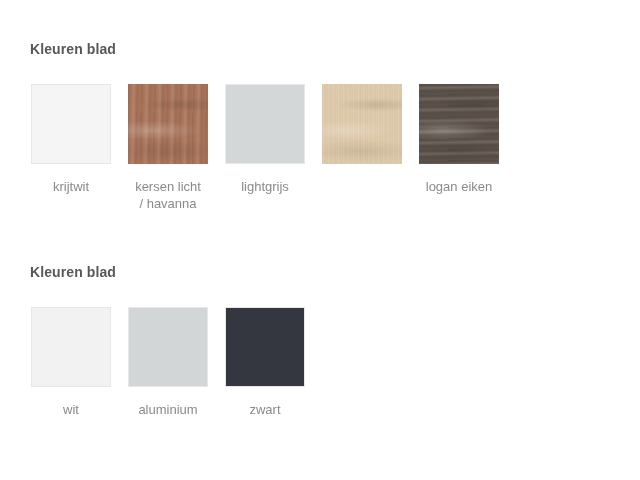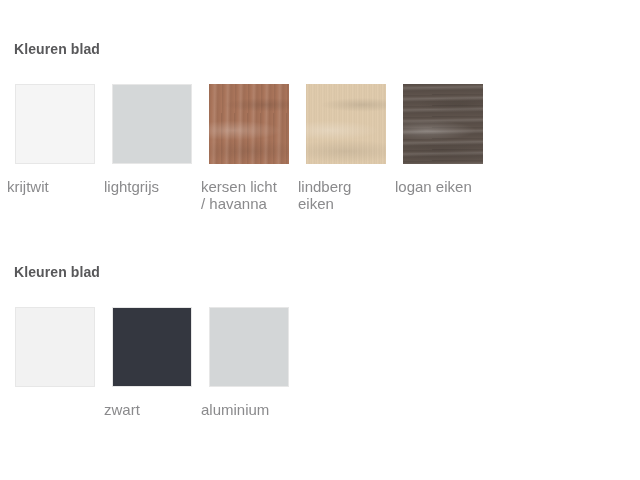--- a/index.html
+++ b/index.html
@@ -19,21 +19,21 @@
     position: absolute;
     left: 0;
     top: 0;
     width: 640px;
     height: 480px;
     background: #ffffff;
   }
 
   .section {
     position: absolute;
-    left: 0;
+    left: 16px;
     width: 548px;
   }
   .section-blad { top: 40px; }
   .section-frame { top: 263px; }
 
   .section-title {
     font-size: 14px;
     font-weight: bold;
     color: #58585a;
     letter-spacing: 0.1px;
@@ -108,91 +108,90 @@
   }
   .grain.knot {
     background-image:
       radial-gradient(ellipse 70px 14px at 30% 58%, rgba(255,255,255,0.22), rgba(255,255,255,0) 70%),
       radial-gradient(ellipse 60px 10px at 70% 26%, rgba(0,0,0,0.10), rgba(0,0,0,0) 70%),
       radial-gradient(ellipse 80px 16px at 50% 84%, rgba(0,0,0,0.08), rgba(0,0,0,0) 72%);
   }
 
   .swatch-label {
     margin-top: 14px;
-    font-size: 15px;
+    font-size: 13px;
     line-height: 17px;
     color: #8a8a8c;
-    text-align: left;
+    text-align: center;
     width: 96px;
     white-space: pre-line;
   }
 </style>
 </head>
 <body>
 
 <div class="page">
 
   <div class="section section-blad">
     <div class="section-title">Kleuren blad</div>
     <div class="swatch-row">
 
       <div class="swatch-item">
         <div class="swatch-chip bordered" style="background-color: rgb(245, 245, 245);"></div>
         <div class="swatch-label">krijtwit</div>
       </div>
 
       <div class="swatch-item">
-        <div class="swatch-chip bordered" style="background-color: rgb(212, 215, 216);"></div>
-        <div class="swatch-label">lightgrijs</div>
-      </div>
-
-      <div class="swatch-item">
         <div class="swatch-chip" style="background-color: rgb(169, 116, 90);">
           <div class="grain bands-v"></div>
           <div class="grain knot"></div>
         </div>
         <div class="swatch-label">kersen licht
 / havanna</div>
       </div>
 
       <div class="swatch-item">
+        <div class="swatch-chip bordered" style="background-color: rgb(212, 215, 216);"></div>
+        <div class="swatch-label">lightgrijs</div>
+      </div>
+
+      <div class="swatch-item">
         <div class="swatch-chip" style="background-color: rgb(224, 203, 172);">
           <div class="grain fine"></div>
           <div class="grain knot"></div>
         </div>
-        <div class="swatch-label">lindberg
-eiken</div>
       </div>
 
 
       <div class="swatch-item">
         <div class="swatch-chip" style="background-color: rgb(93, 82, 75);">
           <div class="grain bands-h"></div>
           <div class="grain knot"></div>
         </div>
         <div class="swatch-label">logan eiken</div>
       </div>
 
     </div>
   </div>
 
   <div class="section section-frame">
     <div class="section-title">Kleuren blad</div>
     <div class="swatch-row">
 
       <div class="swatch-item">
         <div class="swatch-chip bordered" style="background-color: rgb(242, 242, 242);"></div>
+        <div class="swatch-label">wit</div>
+      </div>
+
+      <div class="swatch-item">
+        <div class="swatch-chip bordered" style="background-color: rgb(211, 214, 215);"></div>
+        <div class="swatch-label">aluminium</div>
       </div>
 
       <div class="swatch-item">
         <div class="swatch-chip bordered" style="background-color: rgb(52, 55, 64);"></div>
         <div class="swatch-label">zwart</div>
-      </div>
-
-      <div class="swatch-item">
-        <div class="swatch-chip bordered" style="background-color: rgb(211, 214, 215);"></div>
-        <div class="swatch-label">aluminium</div>
       </div>
 
     </div>
   </div>
 
 </div>
 
 </body></html>

